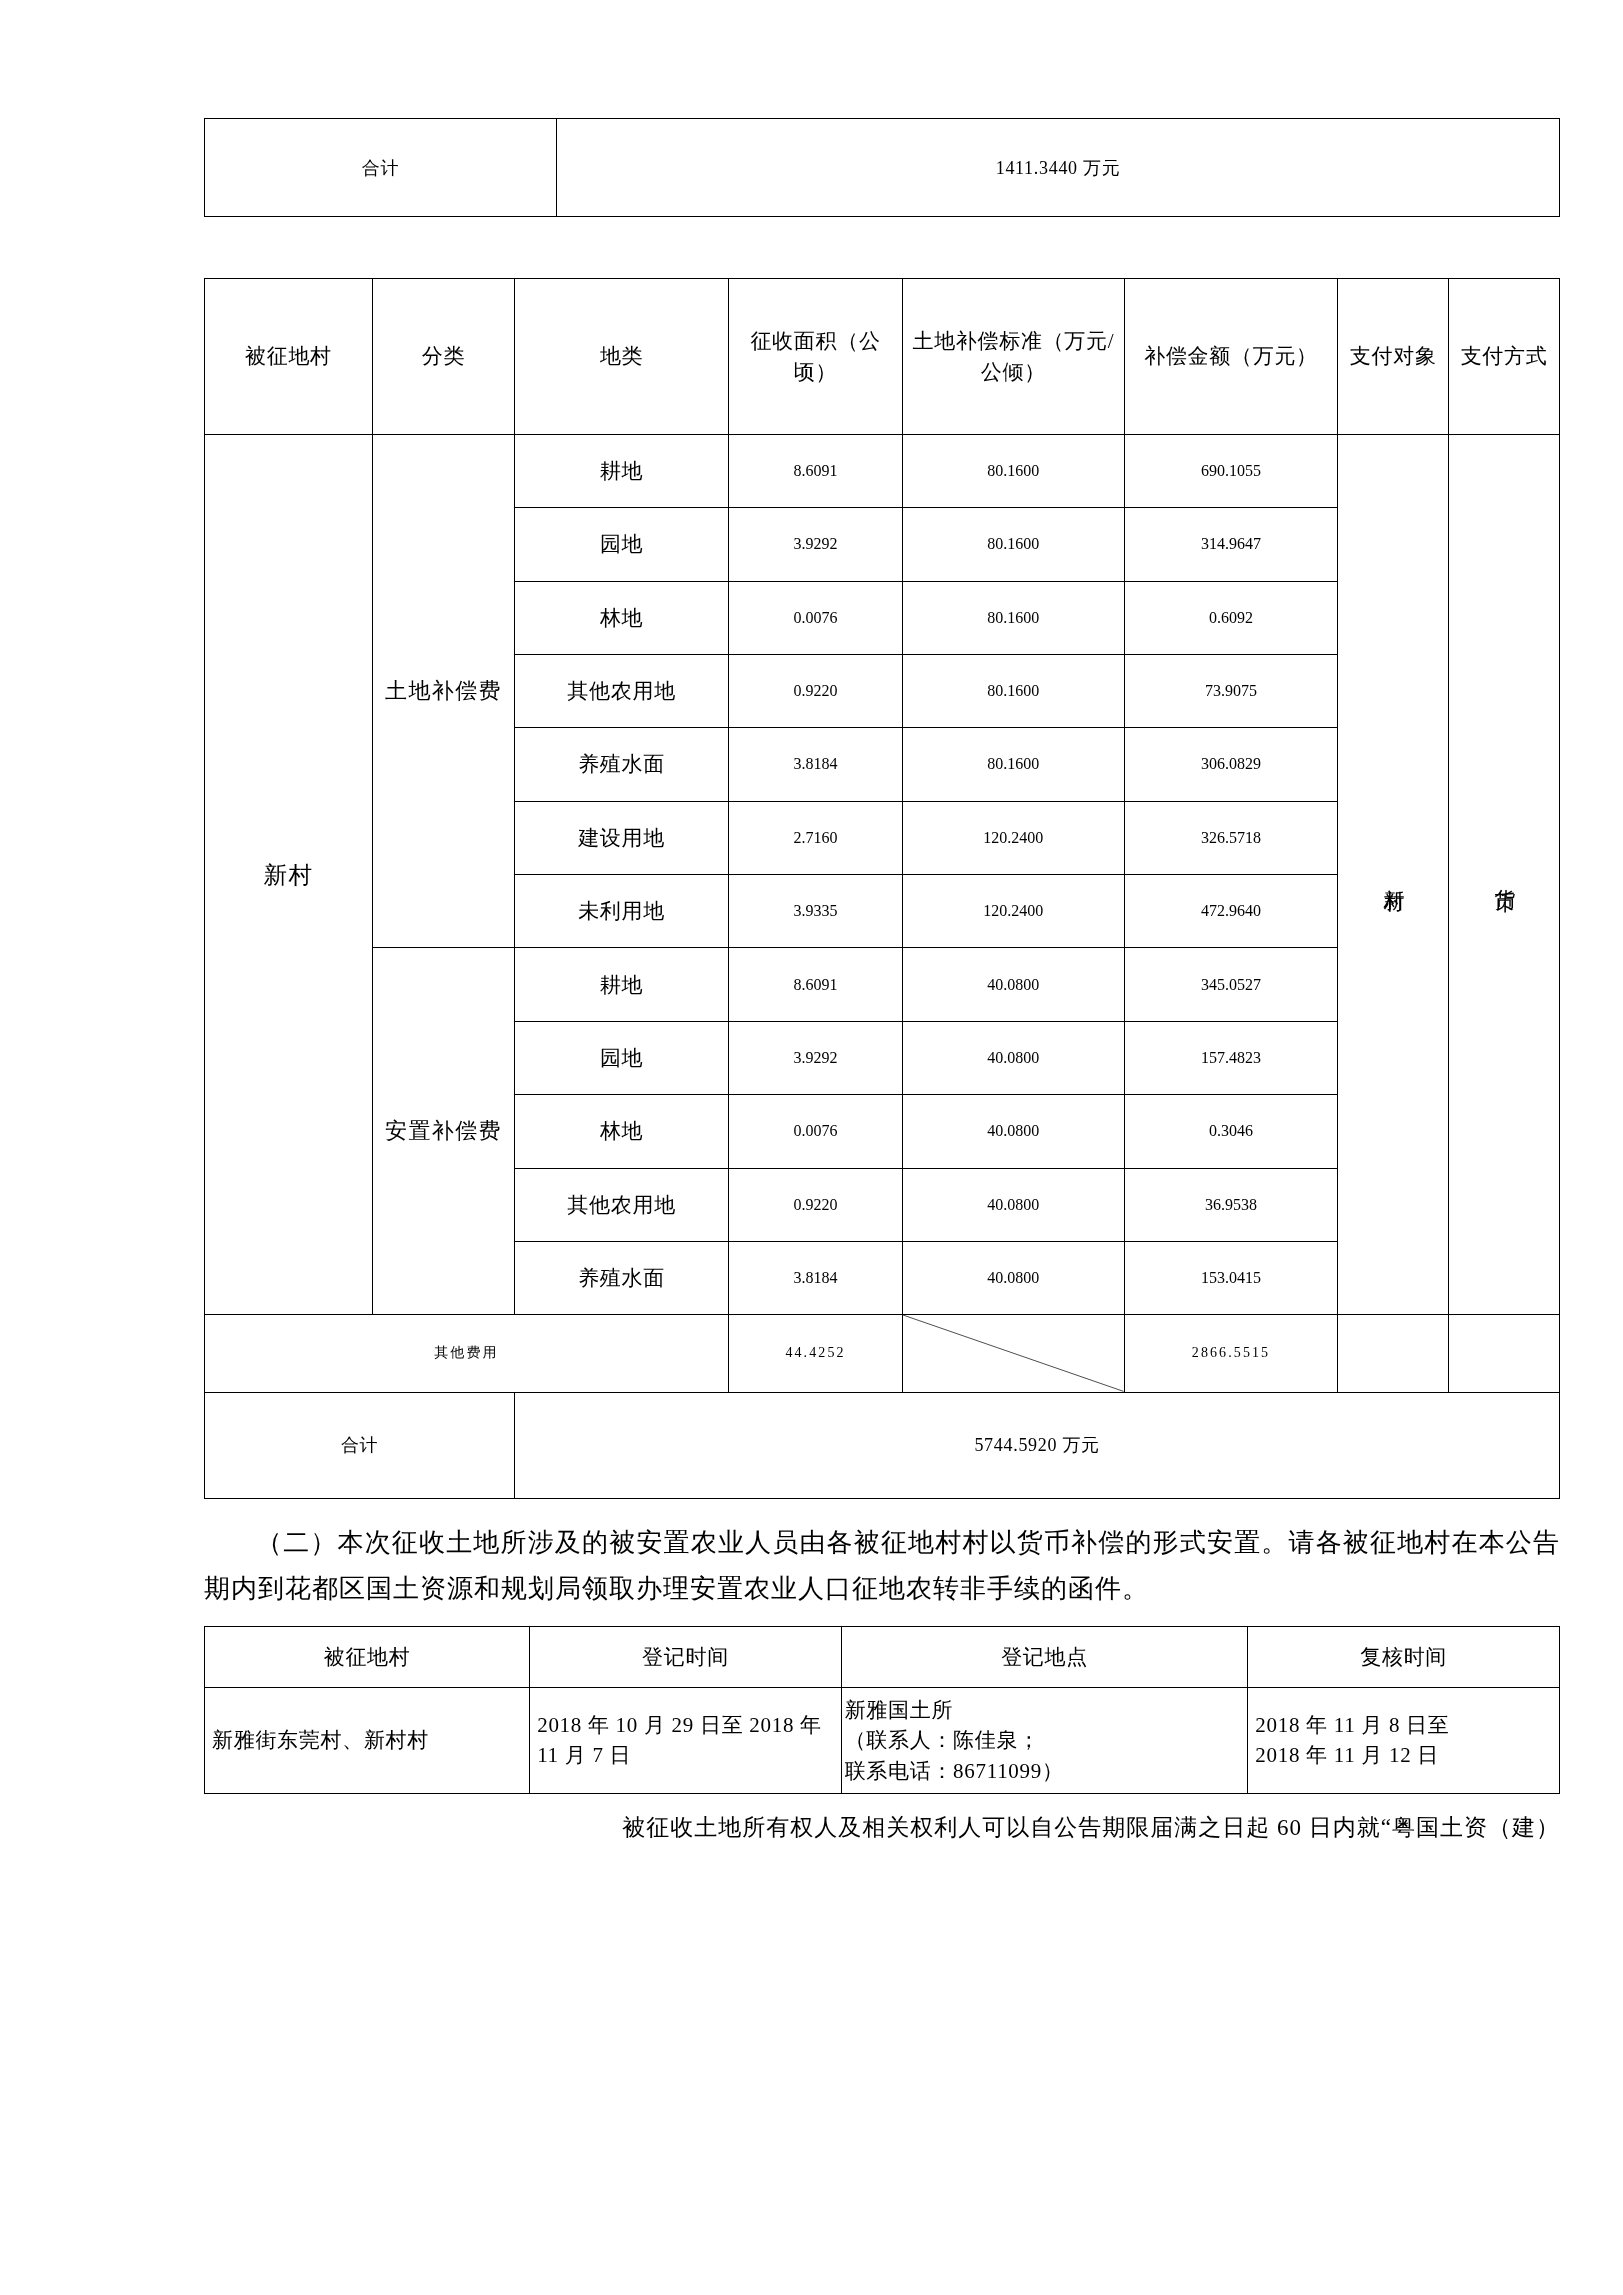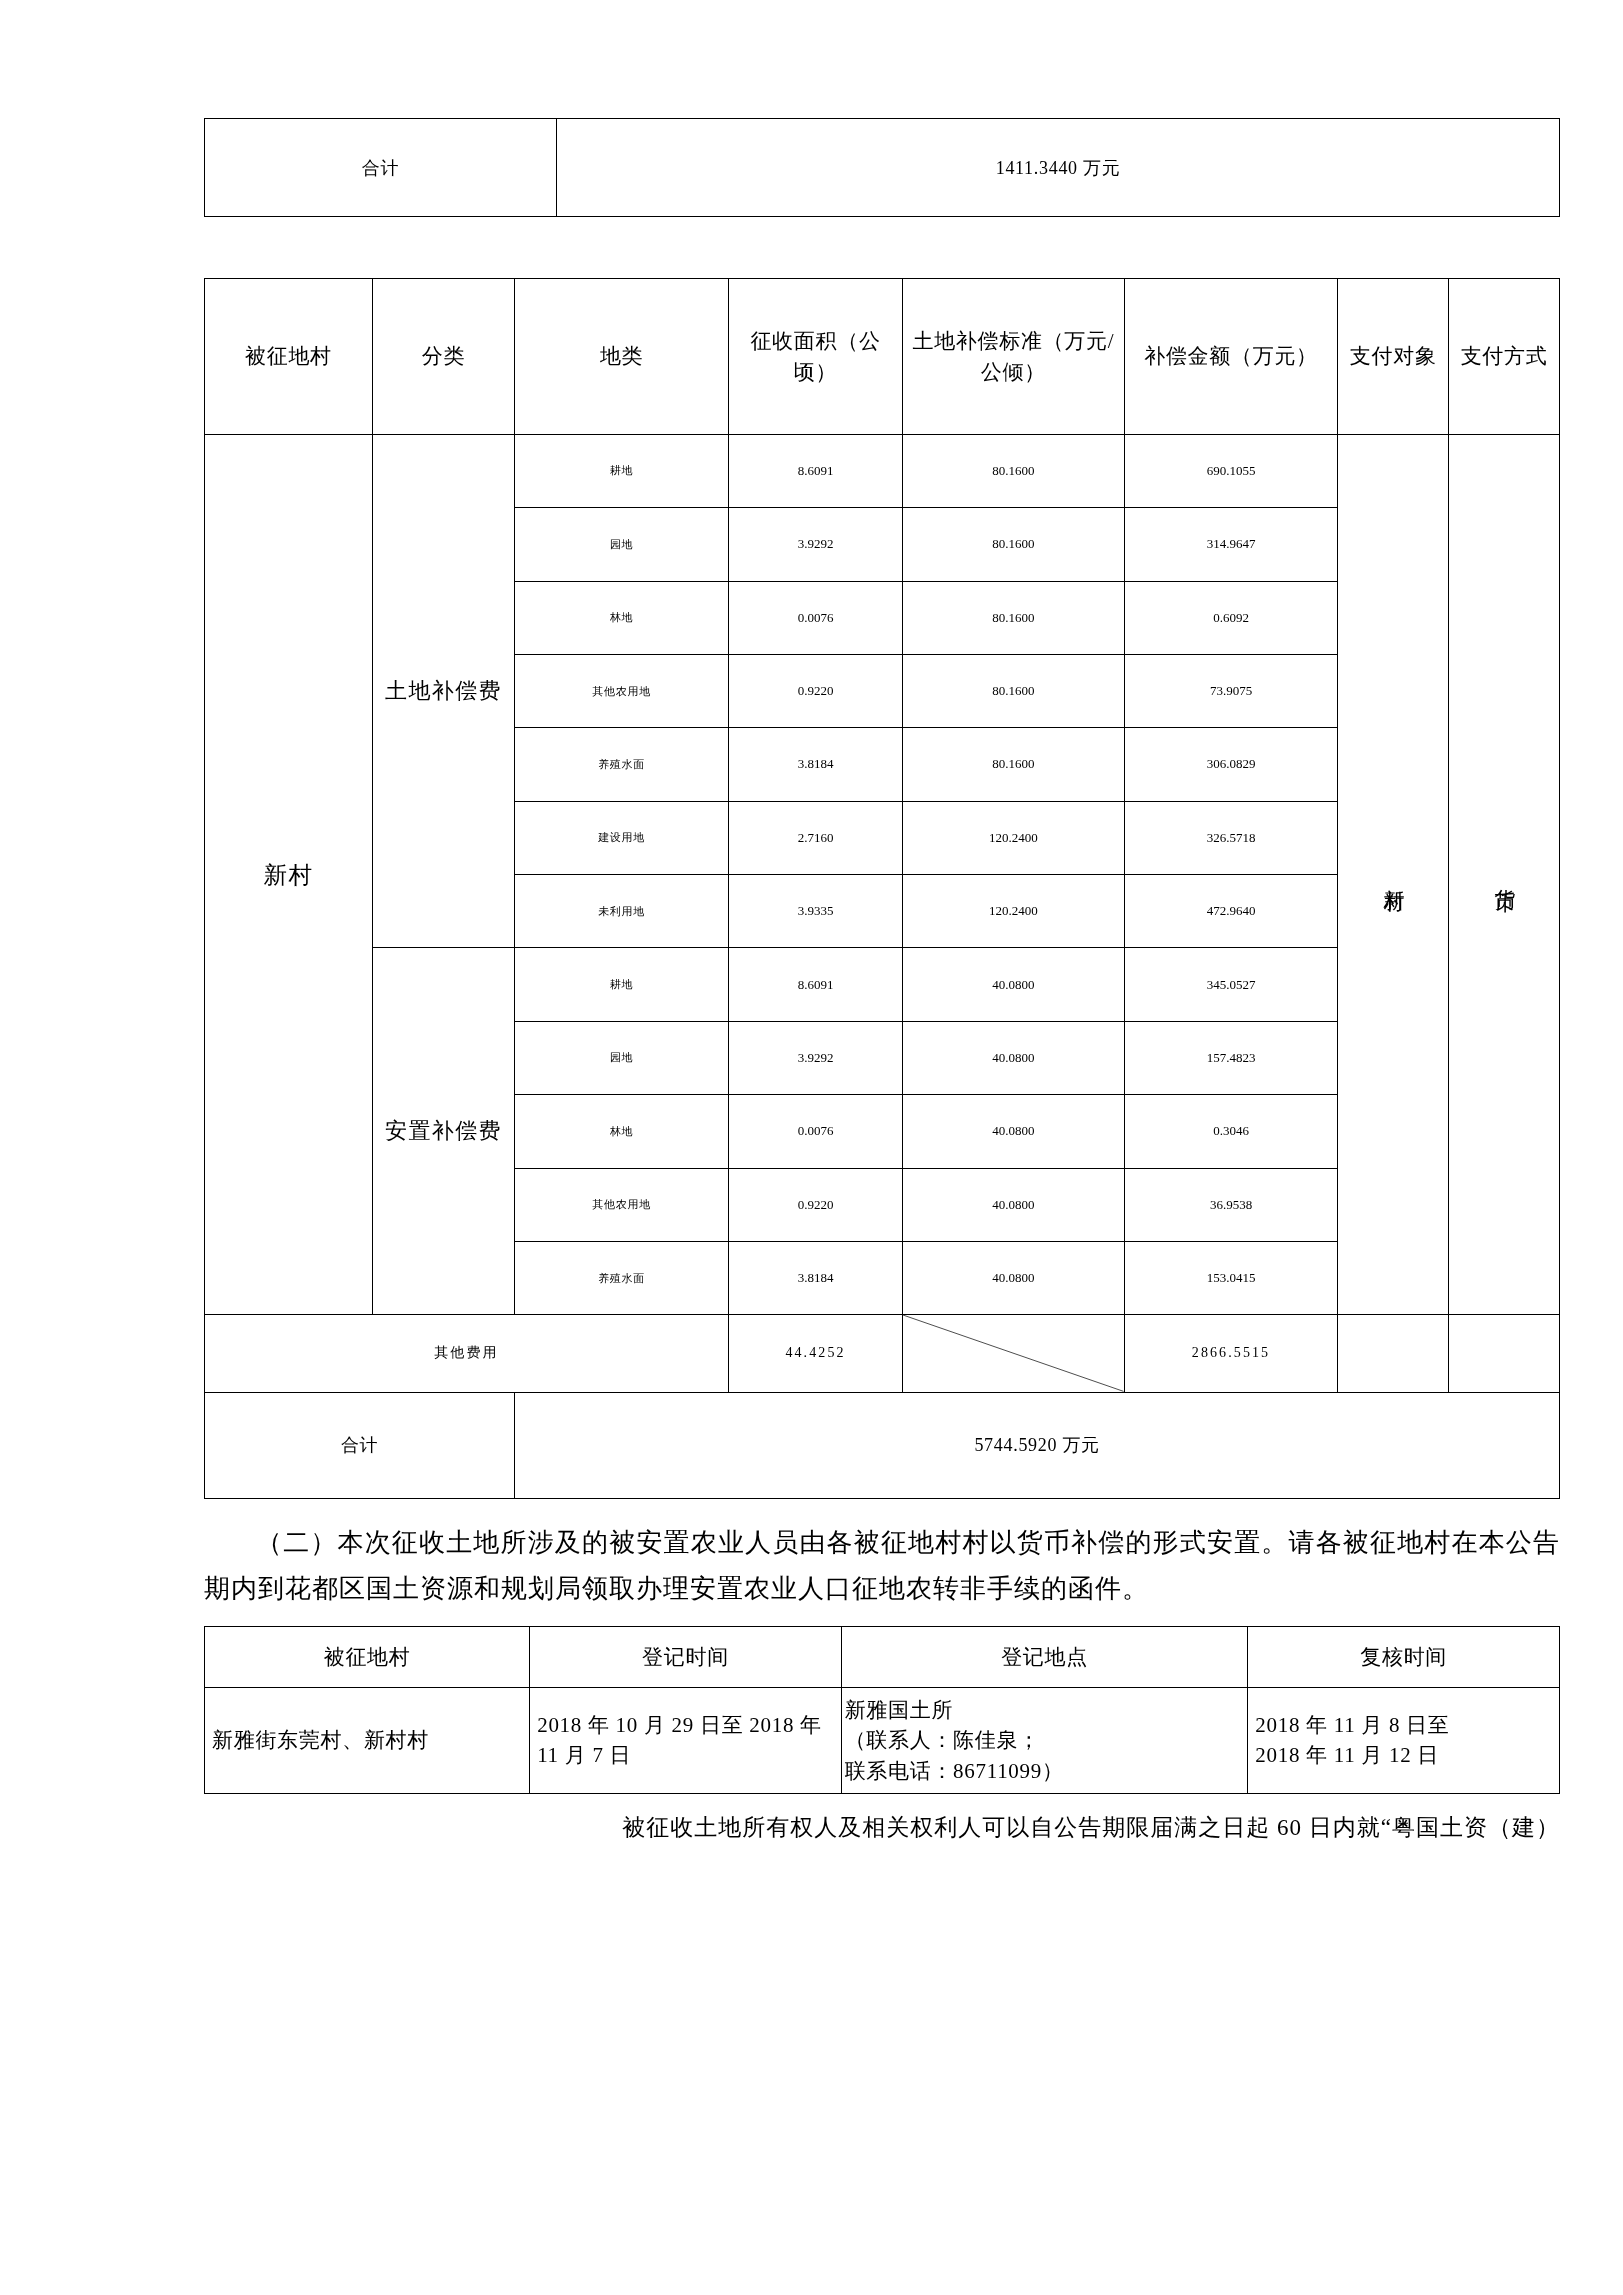--- a/index.html
+++ b/index.html
@@ -67,25 +67,25 @@
   }
   .main-table .vertical {
     font-size: 21px;
     letter-spacing: 2.1px;
     line-height: 1.3;
   }
   .main-table .row-cell {
     height: 64px;
   }
   .main-table .land-type {
-    font-size: 11px;
+    font-size: 21px;
     letter-spacing: 0.7px;
   }
   .main-table .num {
-    font-size: 13px;
+    font-size: 16px;
     font-family: "Liberation Serif", serif;
   }
   .main-table .other-fee {
     font-size: 14px;
     letter-spacing: 2.1px;
     height: 68px;
   }
   .main-table .total-row td {
     height: 97px;
     font-size: 18px;

